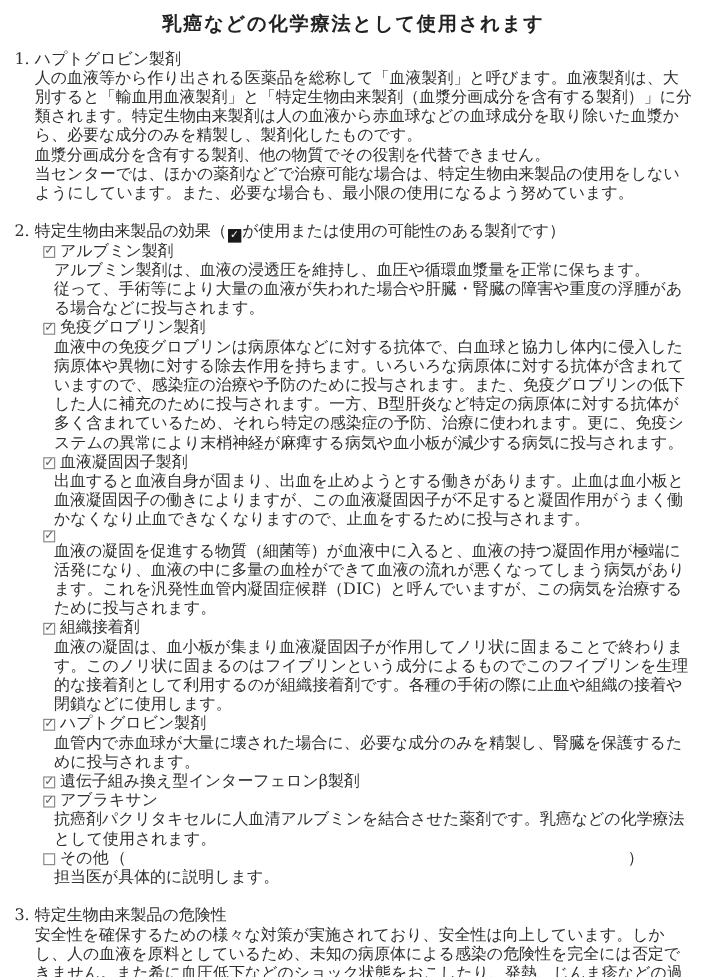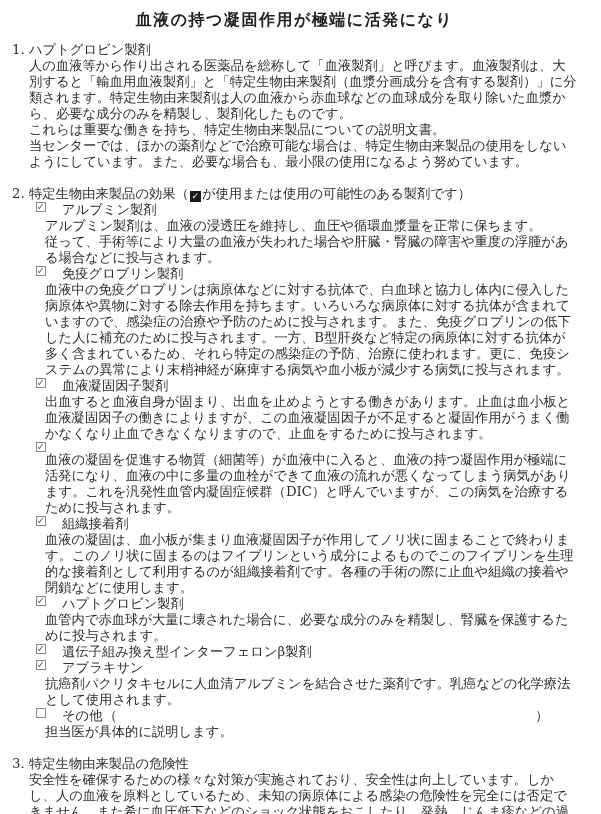--- a/index.html
+++ b/index.html
@@ -24,21 +24,21 @@
   }
   .sec { margin-bottom: 16px; }
   .sec:last-child { margin-bottom: 0; }
   .sec-head { display: flex; }
   .sec-num { flex: 0 0 17px; }
   .sec-title { flex: 1; }
   .sec-body { margin-left: 17px; }
   .sec-body p { margin: 0; }
   
   .products { margin-left: 24px; }
-  .product-head { display: flex; align-items: flex-start; gap: 12px; }
+  .product-head { display: flex; align-items: center; }
   .product-label { margin-left: 4px; }
   .product-body { margin-left: 9px; }
   .product-body p { margin: 0; }
   
   .cb {
     width: 10px; height: 10px;
     border: 1px solid #8a8a8a;
     display: inline-flex;
     align-items: center;
     justify-content: center;
@@ -72,30 +72,30 @@
     color: #ffffff;
   }
   
   .blank { display: inline-block; width: 418px; height: 1px; }
 </style>
 </head>
 <body>
 
 <div class="page">
 
-  <h1 class="title">血液の持つ凝固作用が極端に活発になり</h1>
+  <h1 class="title">乳癌などの化学療法として使用されます</h1>
 
   <div class="sec">
     <div class="sec-head">
       <span class="sec-num">1.</span>
       <span class="sec-title">ハプトグロビン製剤</span>
     </div>
     <div class="sec-body">
       <p>人の血液等から作り出される医薬品を総称して「血液製剤」と呼びます。血液製剤は、大別すると「輸血用血液製剤」と「特定生物由来製剤（血漿分画成分を含有する製剤）」に分類されます。特定生物由来製剤は人の血液から赤血球などの血球成分を取り除いた血漿から、必要な成分のみを精製し、製剤化したものです。</p>
-      <p>これらは重要な働きを持ち、特定生物由来製品についての説明文書。</p>
+      <p>血漿分画成分を含有する製剤、他の物質でその役割を代替できません。</p>
       <p>当センターでは、ほかの薬剤などで治療可能な場合は、特定生物由来製品の使用をしないようにしています。また、必要な場合も、最小限の使用になるよう努めています。</p>
     </div>
   </div>
 
   <div class="sec">
     <div class="sec-head">
       <span class="sec-num">2.</span>
       <span class="sec-title"><span>特定生物由来製品の効果（</span><span class="cb-solid"></span><span>が使用または使用の可能性のある製剤です）</span></span>
     </div>
 

